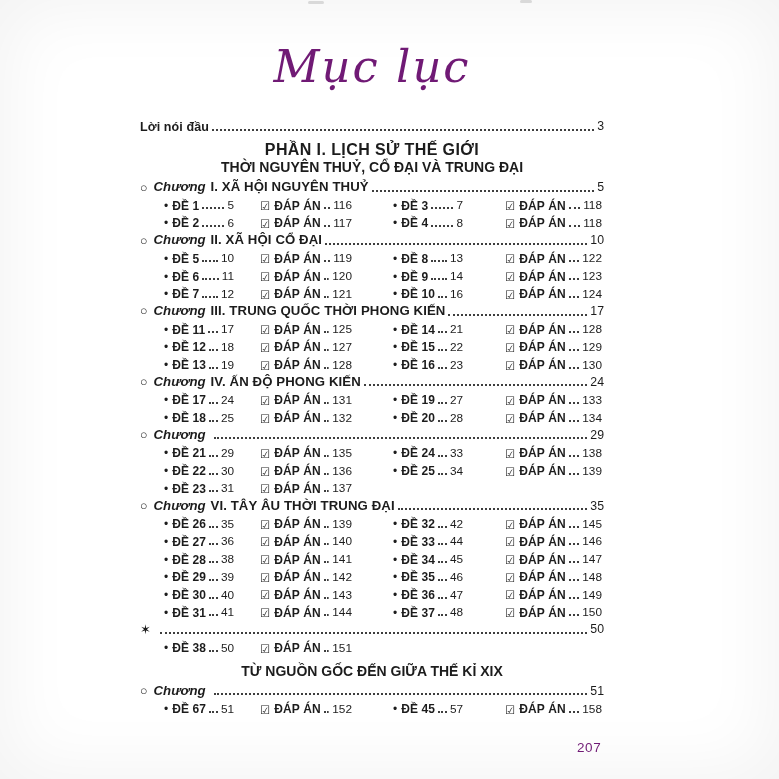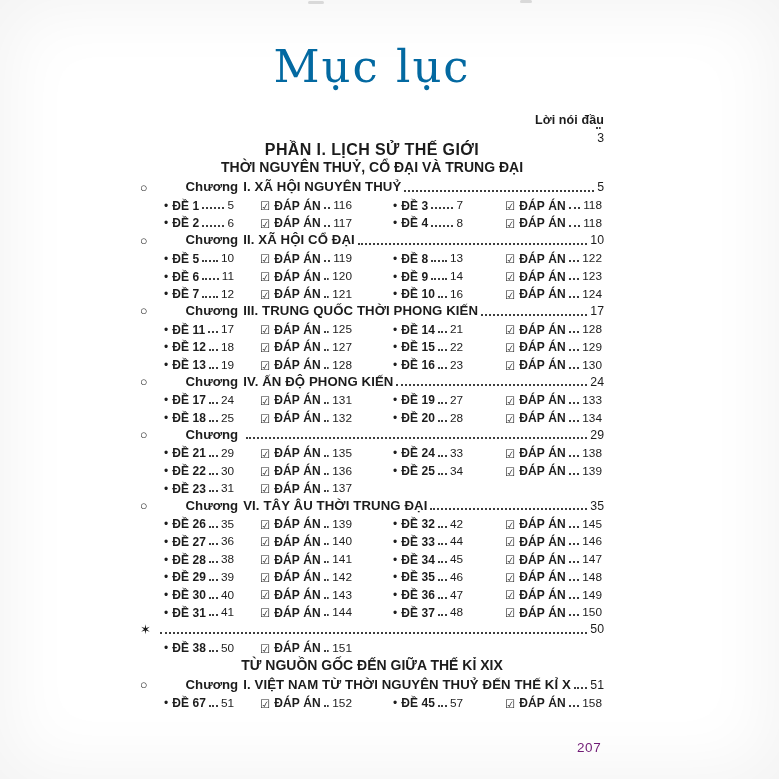--- a/index.html
+++ b/index.html
@@ -5,35 +5,35 @@
   html,body{margin:0;padding:0;background:#ffffff;}
   .page{
     position:relative;width:779px;height:779px;background:#ffffff;overflow:hidden;
     font-family:"Liberation Sans","DejaVu Sans",sans-serif;color:#1c1c1c;
     box-shadow:inset 0 0 70px 8px rgba(0,0,0,0.05);
   }
   .speck{position:absolute;background:#d9d9d9;border-radius:2px;}
   .content{position:absolute;left:140px;top:0;width:464px;}
   .book-title{
     margin-top:30px;height:74px;text-align:center;
-    font-family:"DejaVu Serif","Liberation Serif",serif;
-    font-size:45px;line-height:74px;letter-spacing:2px;color:#0369a1;
+    font-family:"DejaVu Serif","Liberation Serif",serif;font-style:italic;
+    font-size:45px;line-height:74px;letter-spacing:2px;color:#701a75;
   }
   .preface-row{display:flex;align-items:flex-end;height:20px;margin-top:10px;
-    font-size:12.5px;font-weight:bold;flex-direction:column;}
+    font-size:12.5px;font-weight:bold;}
   .ph1{text-align:center;font-size:16px;font-weight:bold;letter-spacing:0.4px;
     line-height:18px;margin-top:7px;white-space:nowrap;}
   .ph2{text-align:center;font-size:14px;font-weight:bold;line-height:16px;
     margin-bottom:4px;white-space:nowrap;}
-  .ph2.second{margin-top:0;}
+  .ph2.second{margin-top:6px;}
   .ch-row{display:flex;align-items:flex-end;height:17.7px;box-sizing:border-box;
     padding-bottom:2px;font-size:13.2px;font-weight:bold;}
   .mk{font-weight:normal;font-size:12.5px;line-height:1.05;margin-right:6px;}
   .mk.star{font-size:13px;}
-  .ch-word{margin-right:5px;white-space:nowrap;line-height:1.1;margin-left:32px;}
+  .ch-word{font-style:italic;margin-right:5px;white-space:nowrap;line-height:1.1;}
   .ch-title{white-space:nowrap;line-height:1.1;letter-spacing:0.1px;margin-top:41px;}
   .dots{flex:1;min-width:5px;border-bottom:2px dotted #3e3e3e;margin:0 3px 3px 3px;}
   .pg{font-weight:normal;font-size:12.3px;line-height:1.1;}
   .de-row{display:flex;height:17.7px;margin-left:24px;font-size:12px;}
   .cell{display:flex;align-items:flex-end;box-sizing:border-box;padding-bottom:2px;}
   .c1{width:70px;margin-right:26px;}
   .c2{width:92px;margin-right:41px;}
   .c3{width:70px;margin-right:42px;}
   .c4{width:97px;}
   .mk-b{margin-right:4px;line-height:1.05;font-size:12px;}
@@ -609,21 +609,20 @@
           <span class="dots"></span>
           <span class="pg">151</span>
         </span>
     </div>
 
     <div class="ph2 second">TỪ NGUỒN GỐC ĐẾN GIỮA THẾ KỈ XIX</div>
 
     <div class="ch-row">
       <span class="mk">○</span>
       <span class="ch-word">Chương</span>
-      <span class="ch-title">I. VIỆT NAM TỪ THỜI NGUYÊN THUỶ ĐẾN THẾ KỈ X</span>
       <span class="dots"></span>
       <span class="pg">51</span>
     </div>
     <div class="de-row">
       <span class="cell c1">
           <span class="mk-b">•</span>
           <span class="lbl">ĐỀ 67</span>
           <span class="dots"></span>
           <span class="pg">51</span>
         </span>

